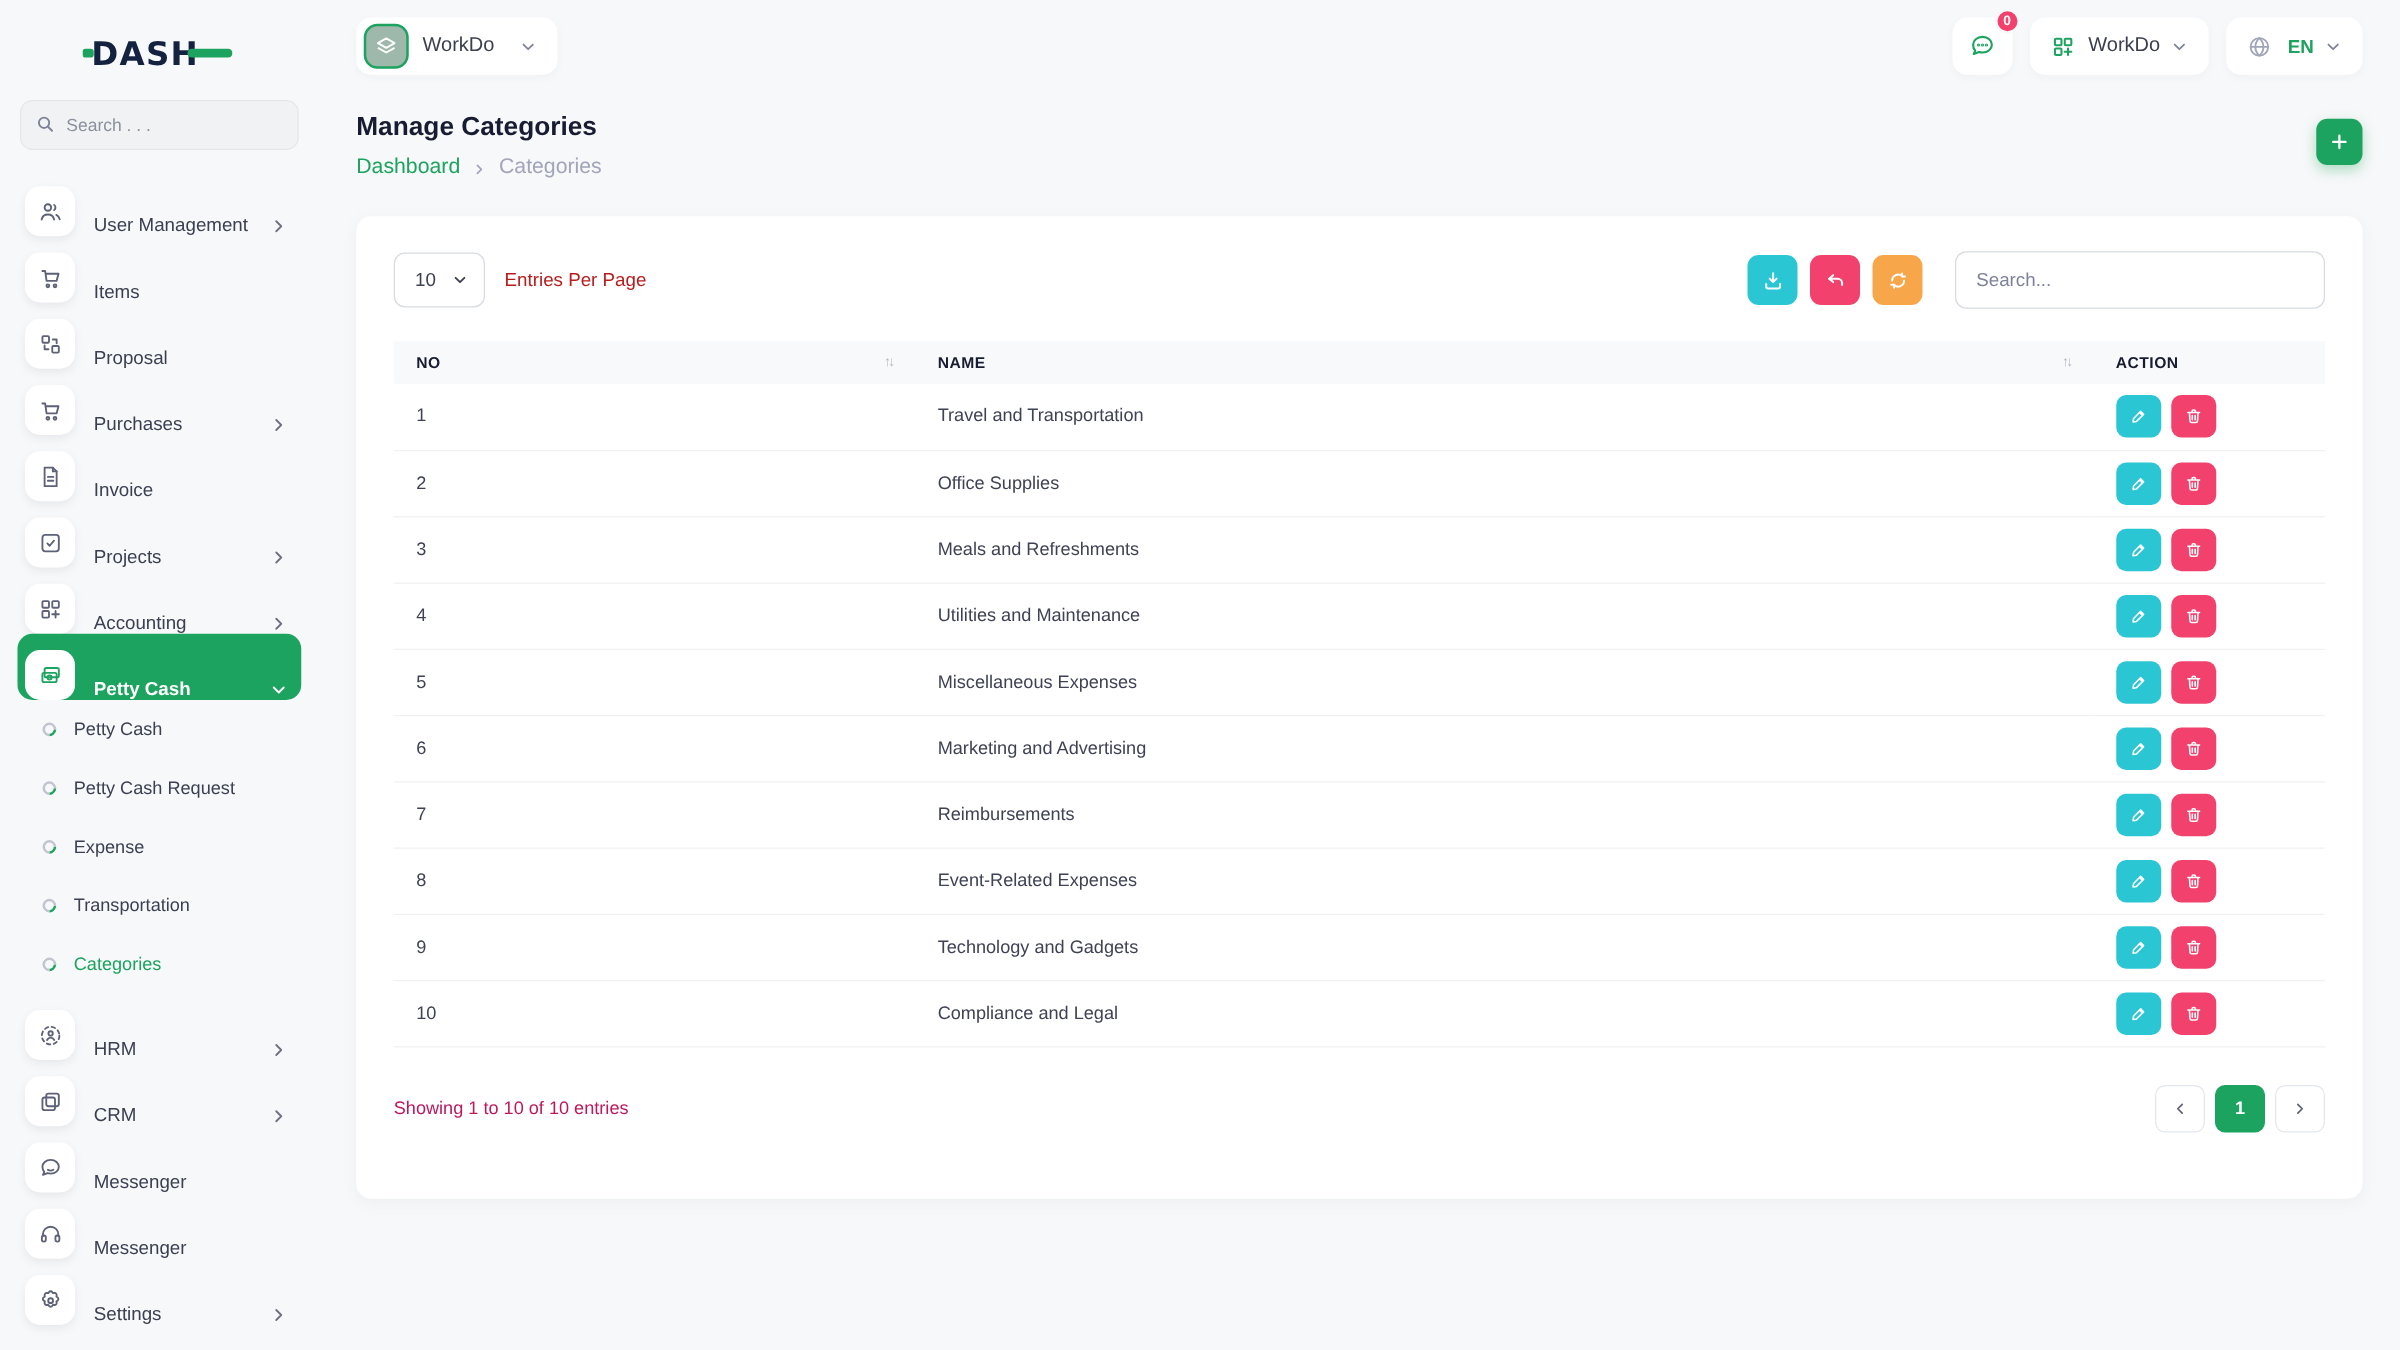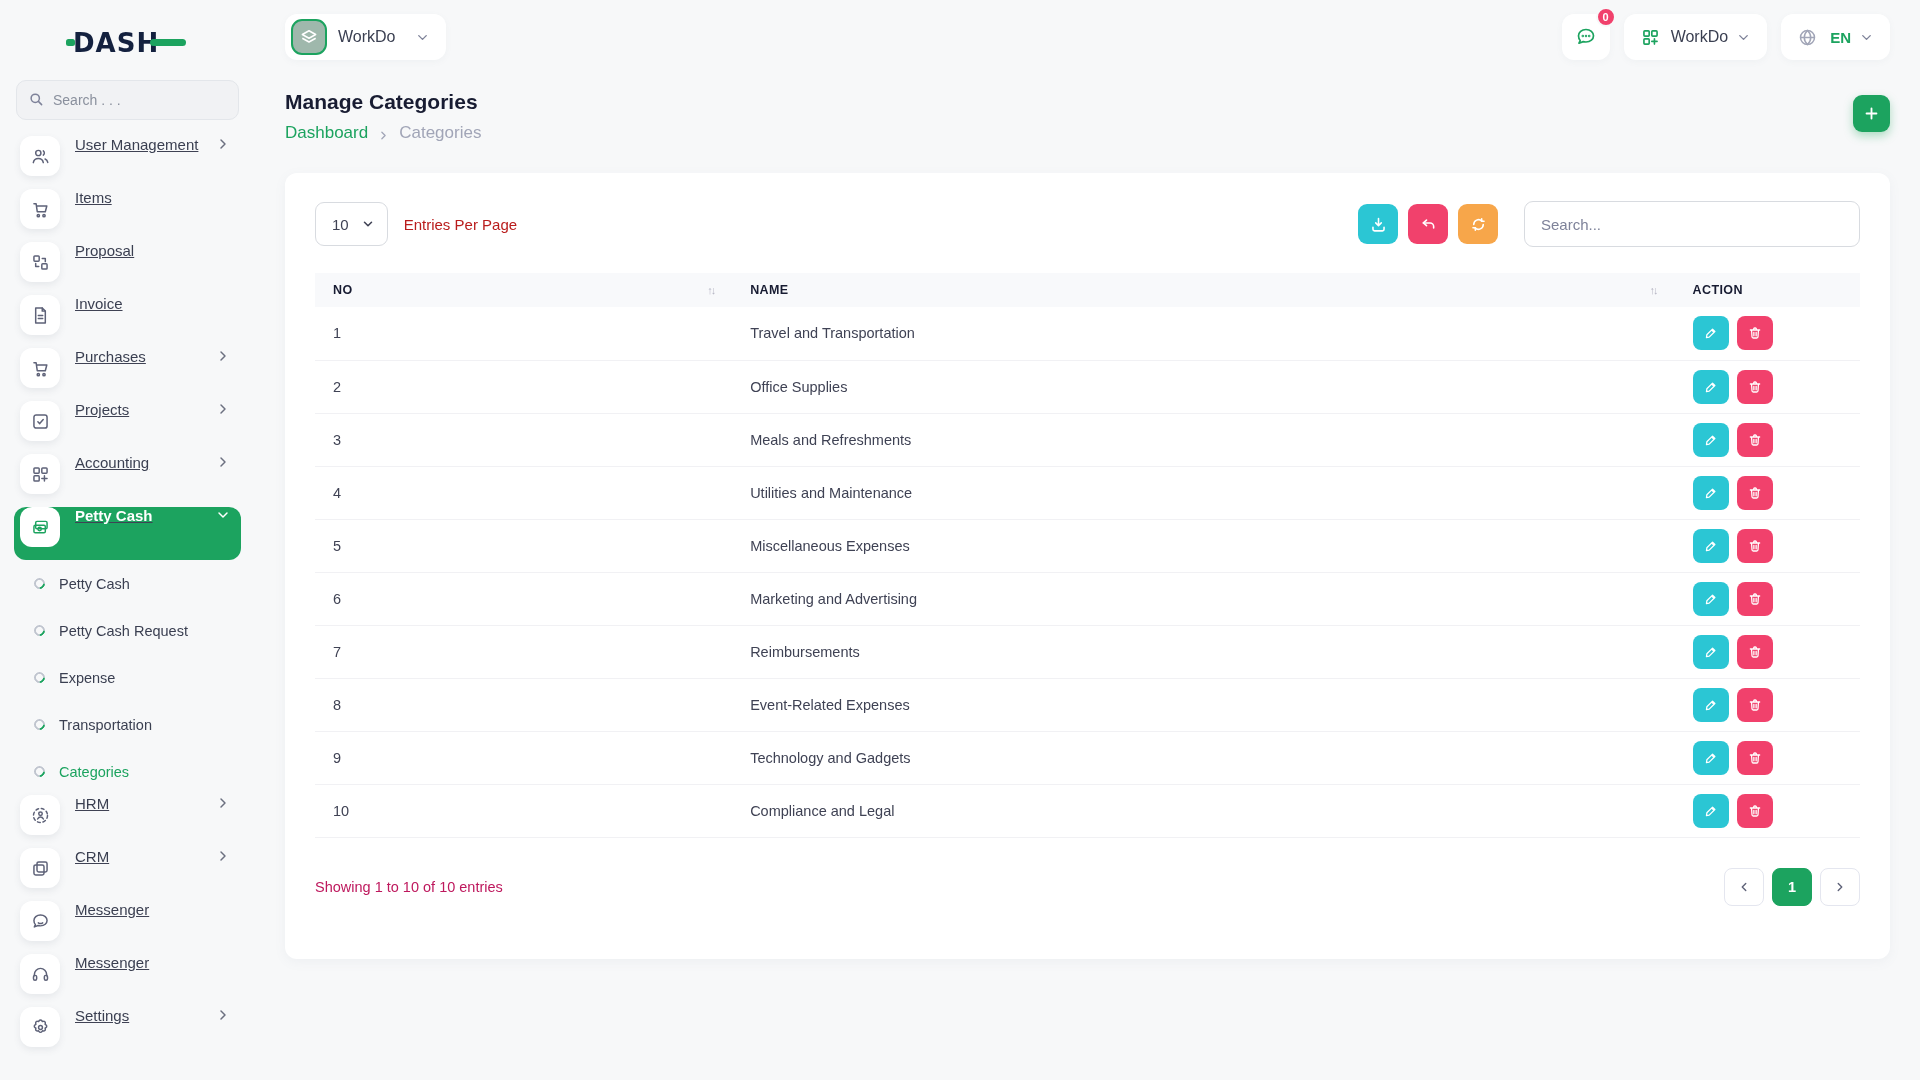--- a/index.html
+++ b/index.html
@@ -14,22 +14,22 @@
   .logo-wrap { height:48px; display:flex; align-items:center; padding-left:52px; margin-bottom:14px; }
   .search-box { position:relative; margin:0 2px 16px 2px; }
   .search-box input {
     width:100%; height:40px; border:1px solid #e3e6ea; border-radius:10px;
     background:#f1f2f4; padding:0 12px 0 36px; font-size:14px; color:#5e6278; outline:none;
     font-family:"Liberation Sans","DejaVu Sans",sans-serif;
   }
   .search-box input::placeholder { color:#8a909d; }
   .search-box .mag { position:absolute; left:11px; top:10px; width:18px; height:18px; color:#7e8299; }
   .menu { display:flex; flex-direction:column; }
-  .side-item { display:flex; align-items:flex-start; height:53px; border-radius:12px;
-               padding:0 10px 0 6px; cursor:pointer; position:relative;text-decoration:underline; }
+  .side-item { display:flex; align-items:flex-end; height:53px; border-radius:12px;
+               padding:0 10px 0 6px; cursor:pointer; position:relative; }
   .icon-card { width:40px; height:40px; background:#ffffff; border-radius:12px;
                box-shadow:0 3px 7px rgba(90,100,120,.10); display:flex; align-items:center;
                justify-content:center; color:#5e6278; flex:0 0 40px; }
   .icon-card svg { width:21px; height:21px; }
   .side-label { margin-left:15px; font-size:15px; font-weight:500; color:#3a3f51; flex:1; }
   .side-chevron { width:16px; height:16px; color:#6c7080; }
   .side-chevron svg { width:16px; height:16px; }
   .side-item.active { background:var(--green); }
   .side-item.active .icon-card { color:var(--green); box-shadow:none; }
   .side-item.active .side-label { color:#fff; font-weight:700; }
@@ -87,21 +87,21 @@
   .select-box .chev svg { width:14px; height:14px; }
   .entries-label { margin-left:16px; font-size:15px; color:#b91c1c; }
   .controls-right { margin-left:auto; display:flex; align-items:center; gap:10px; }
   .tool-btn { width:40px; height:40px; border:none; border-radius:9px; color:#fff;
               display:flex; align-items:center; justify-content:center; cursor:pointer; }
   .tool-btn svg { width:19px; height:19px; }
   .btn-cyan { background:#2bc6d4; }
   .btn-pink { background:#f1416c; }
   .btn-orange { background:#f7a64a; }
   .table-search { margin-left:16px; }
-  .table-search input { width:336px; height:46px; border:1px solid #d8dbe0; border-radius:9px;
+  .table-search input { width:296px; height:46px; border:1px solid #d8dbe0; border-radius:9px;
                         padding:0 16px; font-size:15px; color:#701a75; outline:none;
                         font-family:"Liberation Sans","DejaVu Sans",sans-serif; }
   .table-search input::placeholder { color:#7e8299; }
   
   table { width:100%; border-collapse:collapse; margin-top:26px; }
   thead tr { background:#f8f9fb; }
   th { text-align:left; font-size:12.5px; font-weight:700; color:#181c32; letter-spacing:.4px;
        padding:10px 2px 10px 18px; text-transform:uppercase; }
   th .th-inner { display:flex; align-items:center; }
   .sort-ic { margin-left:auto; margin-right:16px; color:#b5b5c3; font-size:11px; letter-spacing:-2px; }
@@ -178,38 +178,38 @@
             <rect x="4.5" y="4.5" width="6" height="6" rx="1"></rect>
             <rect x="13.5" y="13.5" width="6" height="6" rx="1"></rect>
             <path d="M14 7.5h3.5V11M10 16.5H6.5V13"></path>
           </svg>
         </span>
         <span class="side-label">Proposal</span>
       </div>
       <div class="side-item">
         <span class="icon-card">
           <svg viewBox="0 0 24 24" fill="none" stroke="currentColor" stroke-width="1.7" stroke-linecap="round" stroke-linejoin="round">
-            <path d="M6.5 3.5h7.5l3.5 3.5v13.5H6.5z"></path>
-            <path d="M14 3.5V7h3.5M9.5 12h5M9.5 15.5h5"></path>
-          </svg>
-        </span>
-        <span class="side-label">Invoice</span>
-      </div>
-      <div class="side-item">
-        <span class="icon-card">
-          <svg viewBox="0 0 24 24" fill="none" stroke="currentColor" stroke-width="1.7" stroke-linecap="round" stroke-linejoin="round">
             <circle cx="9.5" cy="19" r="1.3"></circle>
             <circle cx="16" cy="19" r="1.3"></circle>
             <path d="M4.5 5.5H7l1.3 9h9.2l1.7-6.5H8"></path>
           </svg>
         </span>
         <span class="side-label">Purchases</span>
         <span class="side-chevron"><svg viewBox="0 0 24 24" fill="none" stroke="currentColor" stroke-width="2.2" stroke-linecap="round" stroke-linejoin="round">
             <path d="M9 6l6 6-6 6"></path>
           </svg></span>
+      </div>
+      <div class="side-item">
+        <span class="icon-card">
+          <svg viewBox="0 0 24 24" fill="none" stroke="currentColor" stroke-width="1.7" stroke-linecap="round" stroke-linejoin="round">
+            <path d="M6.5 3.5h7.5l3.5 3.5v13.5H6.5z"></path>
+            <path d="M14 3.5V7h3.5M9.5 12h5M9.5 15.5h5"></path>
+          </svg>
+        </span>
+        <span class="side-label">Invoice</span>
       </div>
       <div class="side-item">
         <span class="icon-card">
           <svg viewBox="0 0 24 24" fill="none" stroke="currentColor" stroke-width="1.7" stroke-linecap="round" stroke-linejoin="round">
             <rect x="4.5" y="4.5" width="15" height="15" rx="2.5"></rect>
             <path d="M9 12.3l2.1 2.1 4-4.6"></path>
           </svg>
         </span>
         <span class="side-label">Projects</span>
         <span class="side-chevron"><svg viewBox="0 0 24 24" fill="none" stroke="currentColor" stroke-width="2.2" stroke-linecap="round" stroke-linejoin="round">

